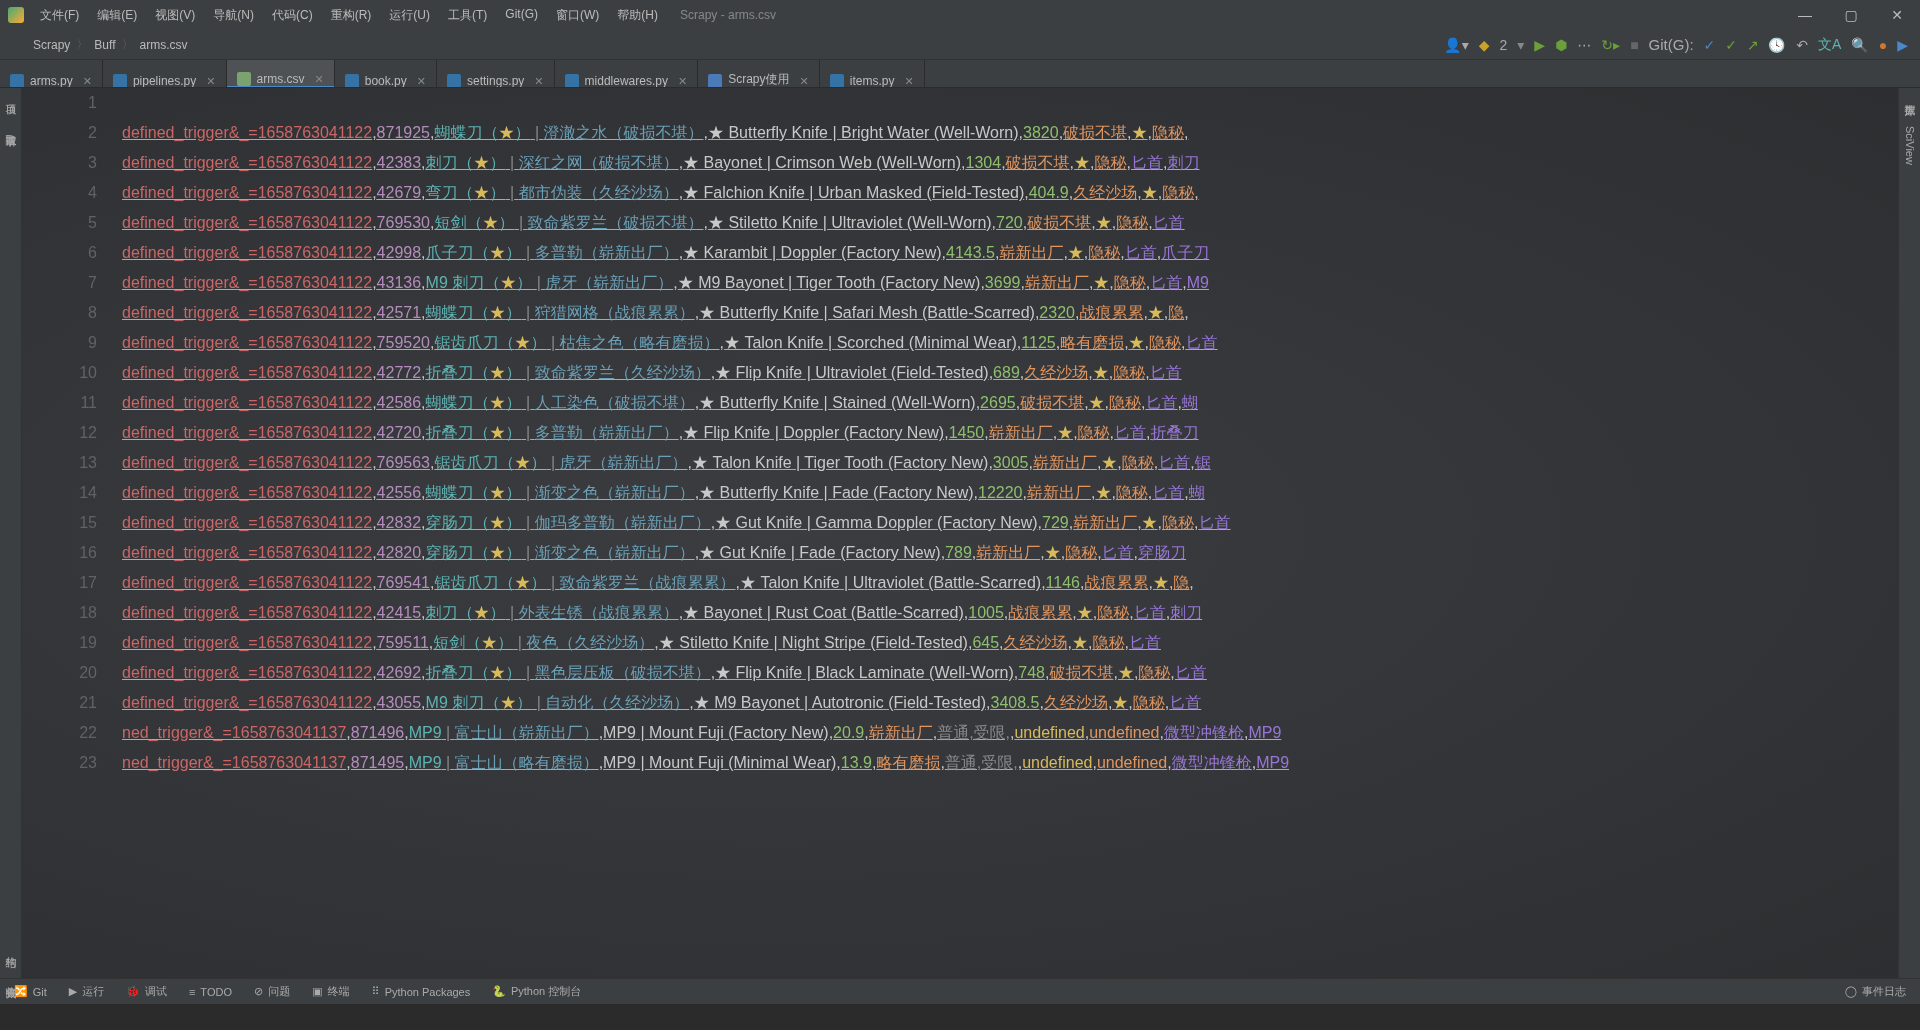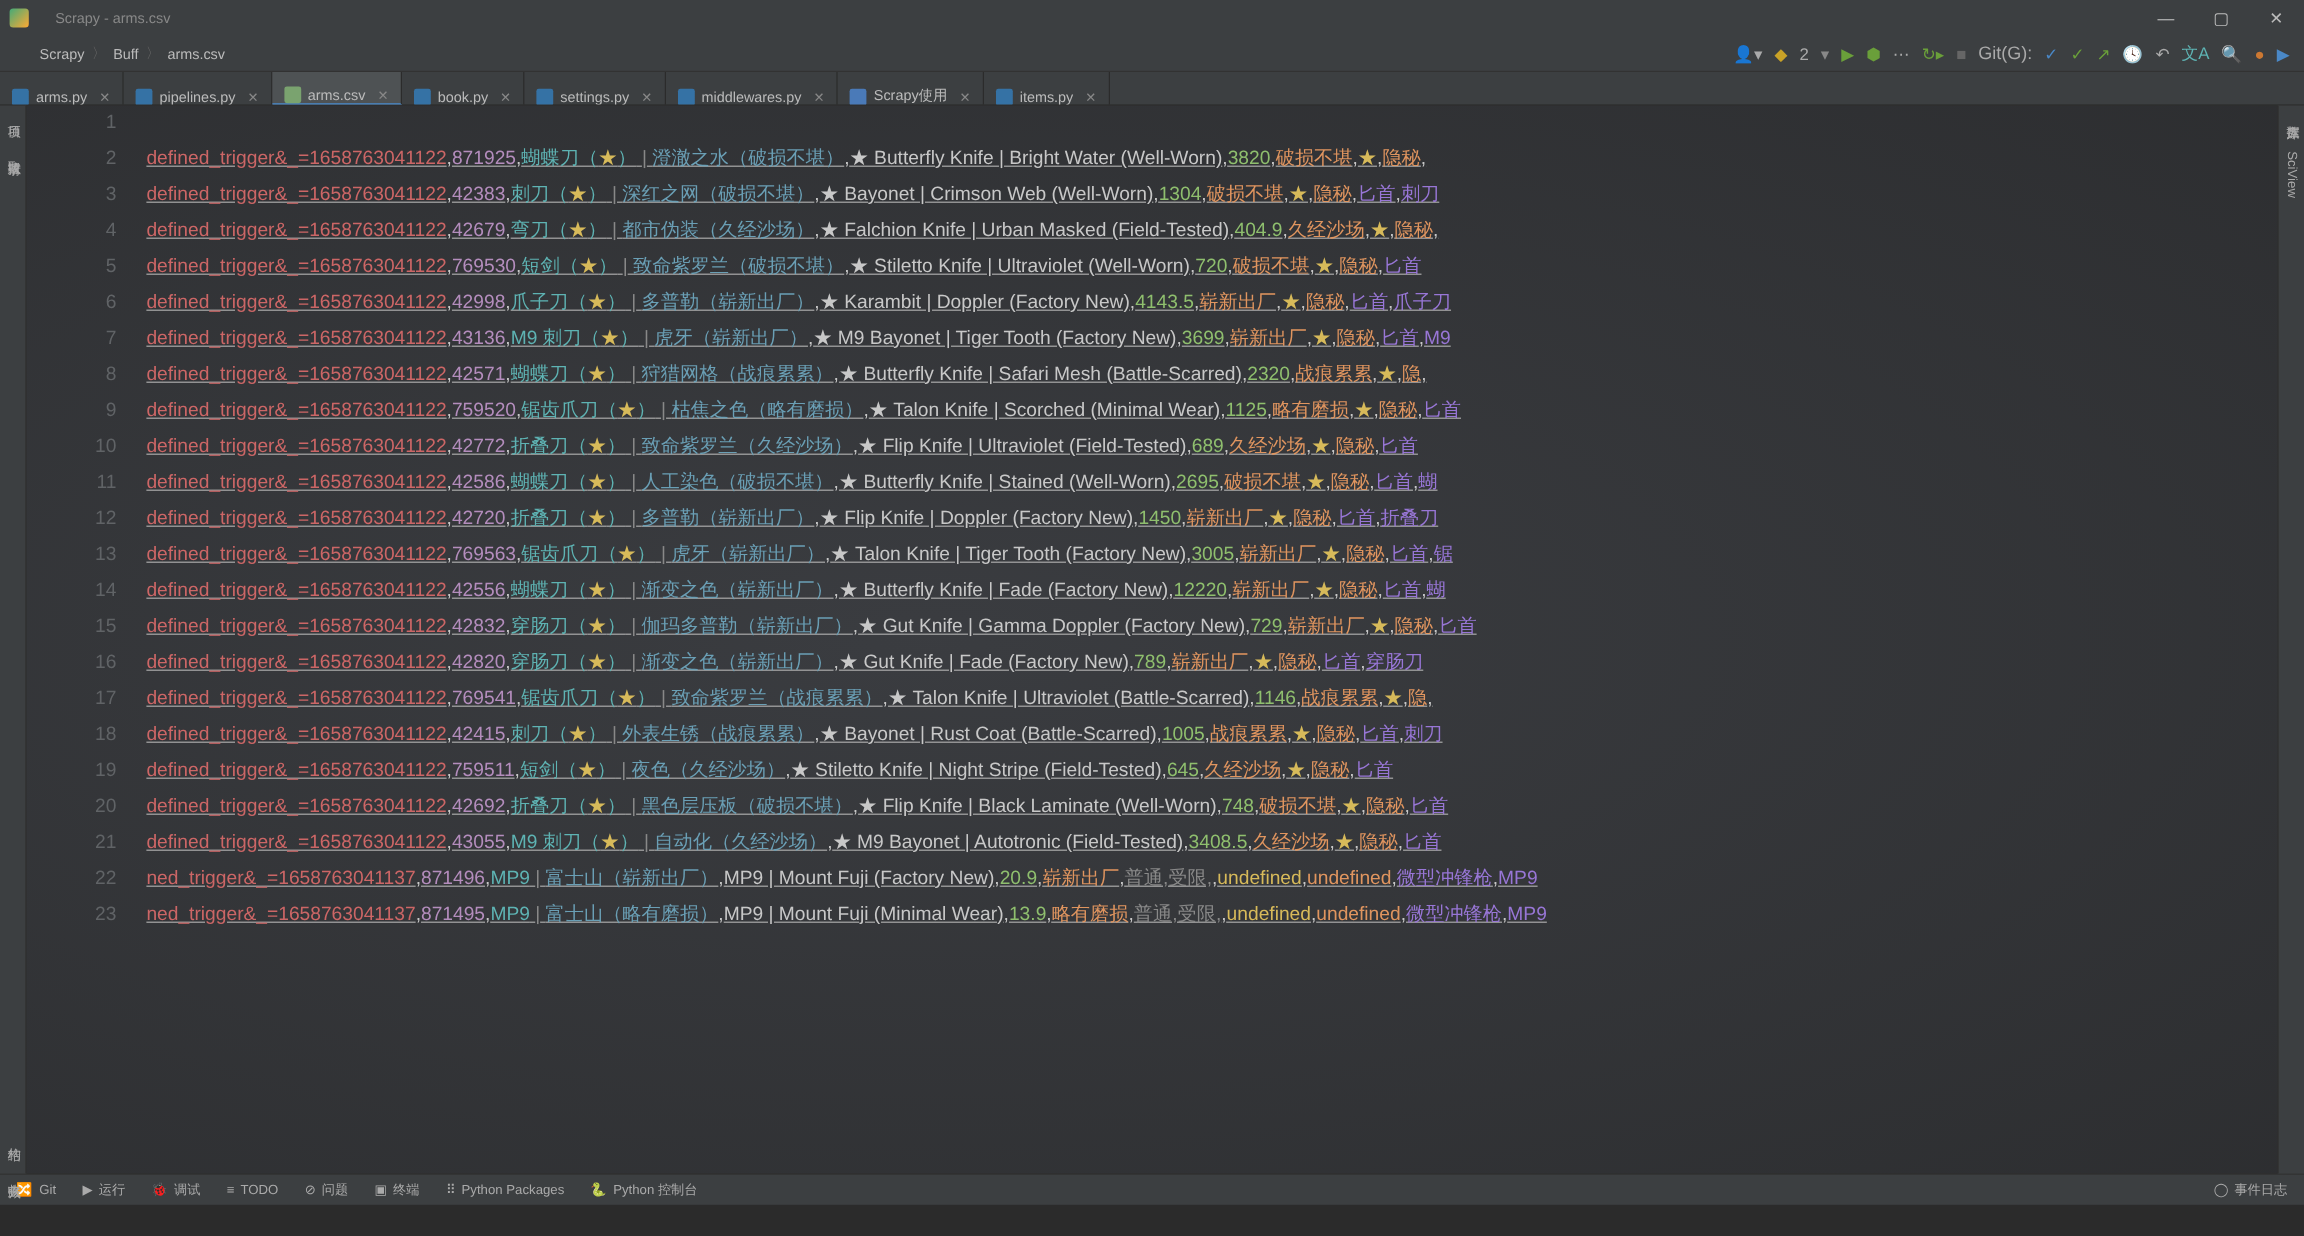--- a/index.html
+++ b/index.html
@@ -54,20 +54,33 @@
 .blue { color:#4a88c7; }
 .yellow { color:#c9a227; }
 .orange { color:#cc7832; }
 .cyan { color:#5eb3b3; }
 </style>
 </head>
 <body>
 
 <div class="titlebar">
   <div class="app-icon"></div>
+  <div class="menus" id="menus">
+      <span>文件(F)</span>
+      <span>编辑(E)</span>
+      <span>视图(V)</span>
+      <span>导航(N)</span>
+      <span>代码(C)</span>
+      <span>重构(R)</span>
+      <span>运行(U)</span>
+      <span>工具(T)</span>
+      <span>Git(G)</span>
+      <span>窗口(W)</span>
+      <span>帮助(H)</span>
+    </div>
   <div class="proj-title">Scrapy - arms.csv</div>
   <div class="win-btns">
     <div>—</div>
     <div>▢</div>
     <div>✕</div>
   </div>
 </div>
 
 <div class="toolbar">
   <div class="bc" id="bc">

